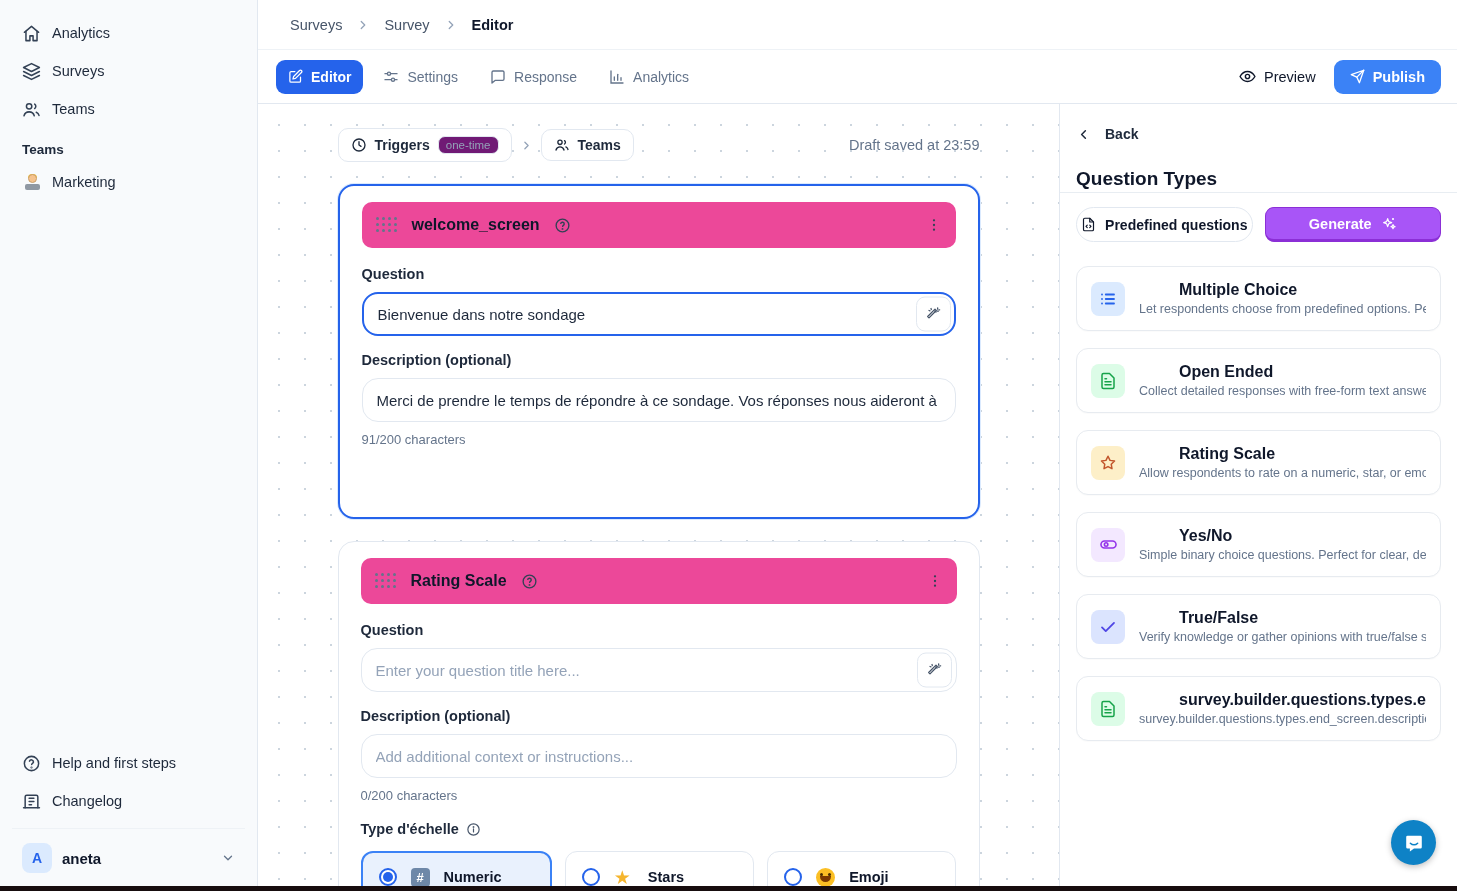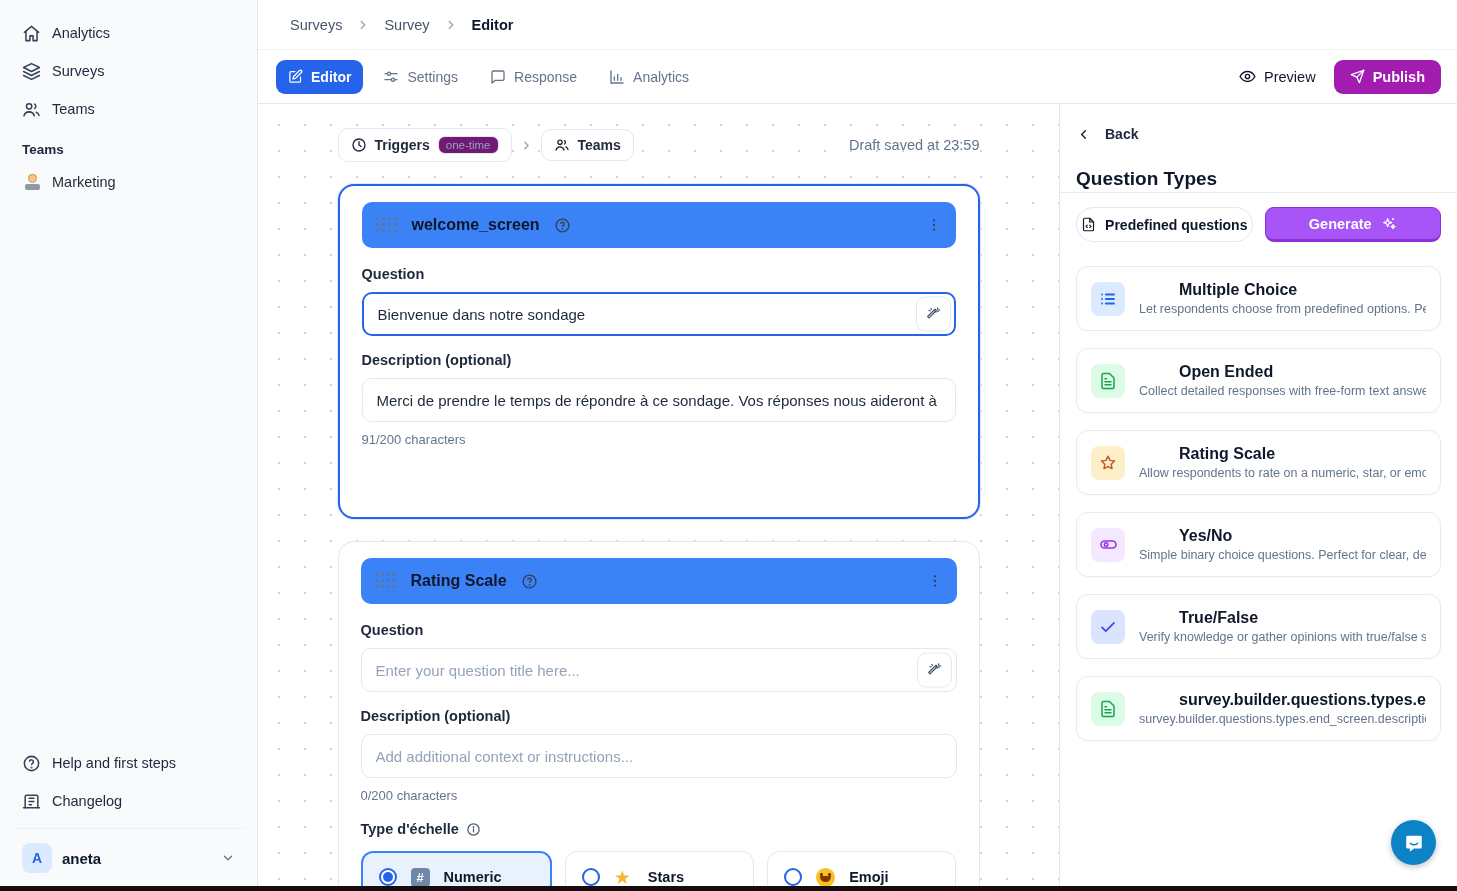--- a/index.html
+++ b/index.html
@@ -37,48 +37,48 @@
   .crumb-bar { height:50px; display:flex; align-items:center; gap:14px; padding:0 32px; border-bottom:1px solid #eef2f6; background:#fff; }
   .crumb { font-size:14.5px; color:#475569; cursor:pointer; }
   .crumb.current { color:#0f172a; font-weight:600; }
   .crumb-sep { color:#94a3b8; }
 
   .toolbar { height:54px; display:flex; align-items:center; padding:0 16px 0 18px; border-bottom:1px solid #e2e8f0; background:#fff; gap:8px; }
   .tab { display:flex; align-items:center; gap:8px; font-size:14px; color:#64748b; padding:9px 12px; border-radius:9px; cursor:pointer; }
   .tab.active { background:#2563eb; color:#fff; font-weight:600; }
   .toolbar-right { margin-left:auto; display:flex; align-items:center; gap:18px; }
   .preview-btn { display:flex; align-items:center; gap:8px; font-size:14.5px; color:#0f172a; cursor:pointer; }
-  .publish-btn { display:flex; align-items:center; gap:8px; font-size:14.5px; font-weight:600; color:#fff; background:#a21caf; border:none; border-radius:9px; padding:9px 16px; cursor:pointer; }
+  .publish-btn { display:flex; align-items:center; gap:8px; font-size:14.5px; font-weight:600; color:#fff; background:#3b82f6; border:none; border-radius:9px; padding:9px 16px; cursor:pointer; }
 
   .content { flex:1; display:flex; min-height:0; }
 
   
   .canvas { flex:1; min-width:0; padding:24px 0 0; overflow:hidden; position:relative;
     background-image: radial-gradient(#ccd5de 1.3px, transparent 1.3px);
     background-size: 26px 26px; background-position: 8px 8px; }
   .canvas-inner { width:642px; margin:0 auto; }
   .canvas-toprow { display:flex; align-items:center; margin-bottom:22px; }
   .pill { display:flex; align-items:center; gap:8px; background:#fff; border:1px solid #e2e8f0; border-radius:10px; padding:7px 12px; font-size:14px; font-weight:600; color:#1e293b; cursor:pointer; }
   .one-time-badge { font-size:11.5px; font-weight:400; color:#94a3b8; border:1px solid #e2e8f0; border-radius:7px; padding:2px 7px; background:#701a75; }
   .pill-sep { margin:0 8px; color:#94a3b8; }
   .draft-status { margin-left:auto; font-size:14.5px; color:#64748b; }
 
   .qcard { background:#fff; border-radius:16px; margin-bottom:22px; }
   .qcard.selected { border:2px solid #2563eb; box-shadow:0 0 0 1px #dbeafe; }
   .qcard.plain { border:1px solid #e2e8f0; }
   .qcard-pad { padding:16px 22px 24px; }
-  .qcard-header { display:flex; align-items:center; gap:14px; background:#3b82f6; border-radius:10px; height:46px; padding:0 14px; margin-bottom:18px; }
+  .qcard-header { display:flex; align-items:center; gap:14px; background:#ec4899; border-radius:10px; height:46px; padding:0 14px; margin-bottom:18px; }
   .grip { display:grid; grid-template-columns:repeat(4,4px); grid-auto-rows:4px; gap:2px; cursor:grab; }
   .grip i { width:3px; height:3px; border-radius:50%; background:#64748b; }
   .qcard-title { font-size:16px; font-weight:600; color:#0f172a; }
   .help-ic { color:#334155; cursor:pointer; }
   .kebab { margin-left:auto; cursor:pointer; color:#334155; }
   .field-label { font-size:14.5px; font-weight:600; color:#1e293b; margin:2px 0 10px; display:flex; align-items:center; gap:7px; }
   .input-wrap { position:relative; margin-bottom:16px; }
-  .text-input { width:100%; height:44px; border:1px solid #e2e8f0; border-radius:10px; padding:0 52px 0 14px; font-size:15px; color:#1e293b; font-family:inherit; background:#fff; outline:none; }
+  .text-input { width:100%; height:44px; border:1px solid #e2e8f0; border-radius:16px; padding:0 52px 0 14px; font-size:15px; color:#1e293b; font-family:inherit; background:#fff; outline:none; }
   .text-input.focused { border:2px solid #2563eb; }
   .text-input::placeholder { color:#94a3b8; }
   .wand-btn { position:absolute; right:5px; top:50%; transform:translateY(-50%); width:35px; height:35px; border:1px solid #e2e8f0; border-radius:9px; background:#fff; display:flex; align-items:center; justify-content:center; color:#475569; cursor:pointer; }
   .char-counter { font-size:13px; color:#64748b; margin:-6px 0 18px; }
   .scale-row { display:flex; gap:13px; }
   .scale-tile { flex:1; display:flex; align-items:center; gap:14px; height:52px; padding:0 16px; border:1px solid #e2e8f0; border-radius:12px; background:#fff; cursor:pointer; font-size:14.5px; font-weight:600; color:#0f172a; }
   .scale-tile.selected { background:#e9f1fd; border:2px solid #3b82f6; }
   .radio { width:18px; height:18px; border:2px solid #2563eb; border-radius:50%; background:#fff; flex-shrink:0; position:relative; }
   .radio.checked::after { content:""; position:absolute; inset:2px; border-radius:50%; background:#2563eb; }
   .opt-ic { width:20px; height:20px; flex-shrink:0; }

